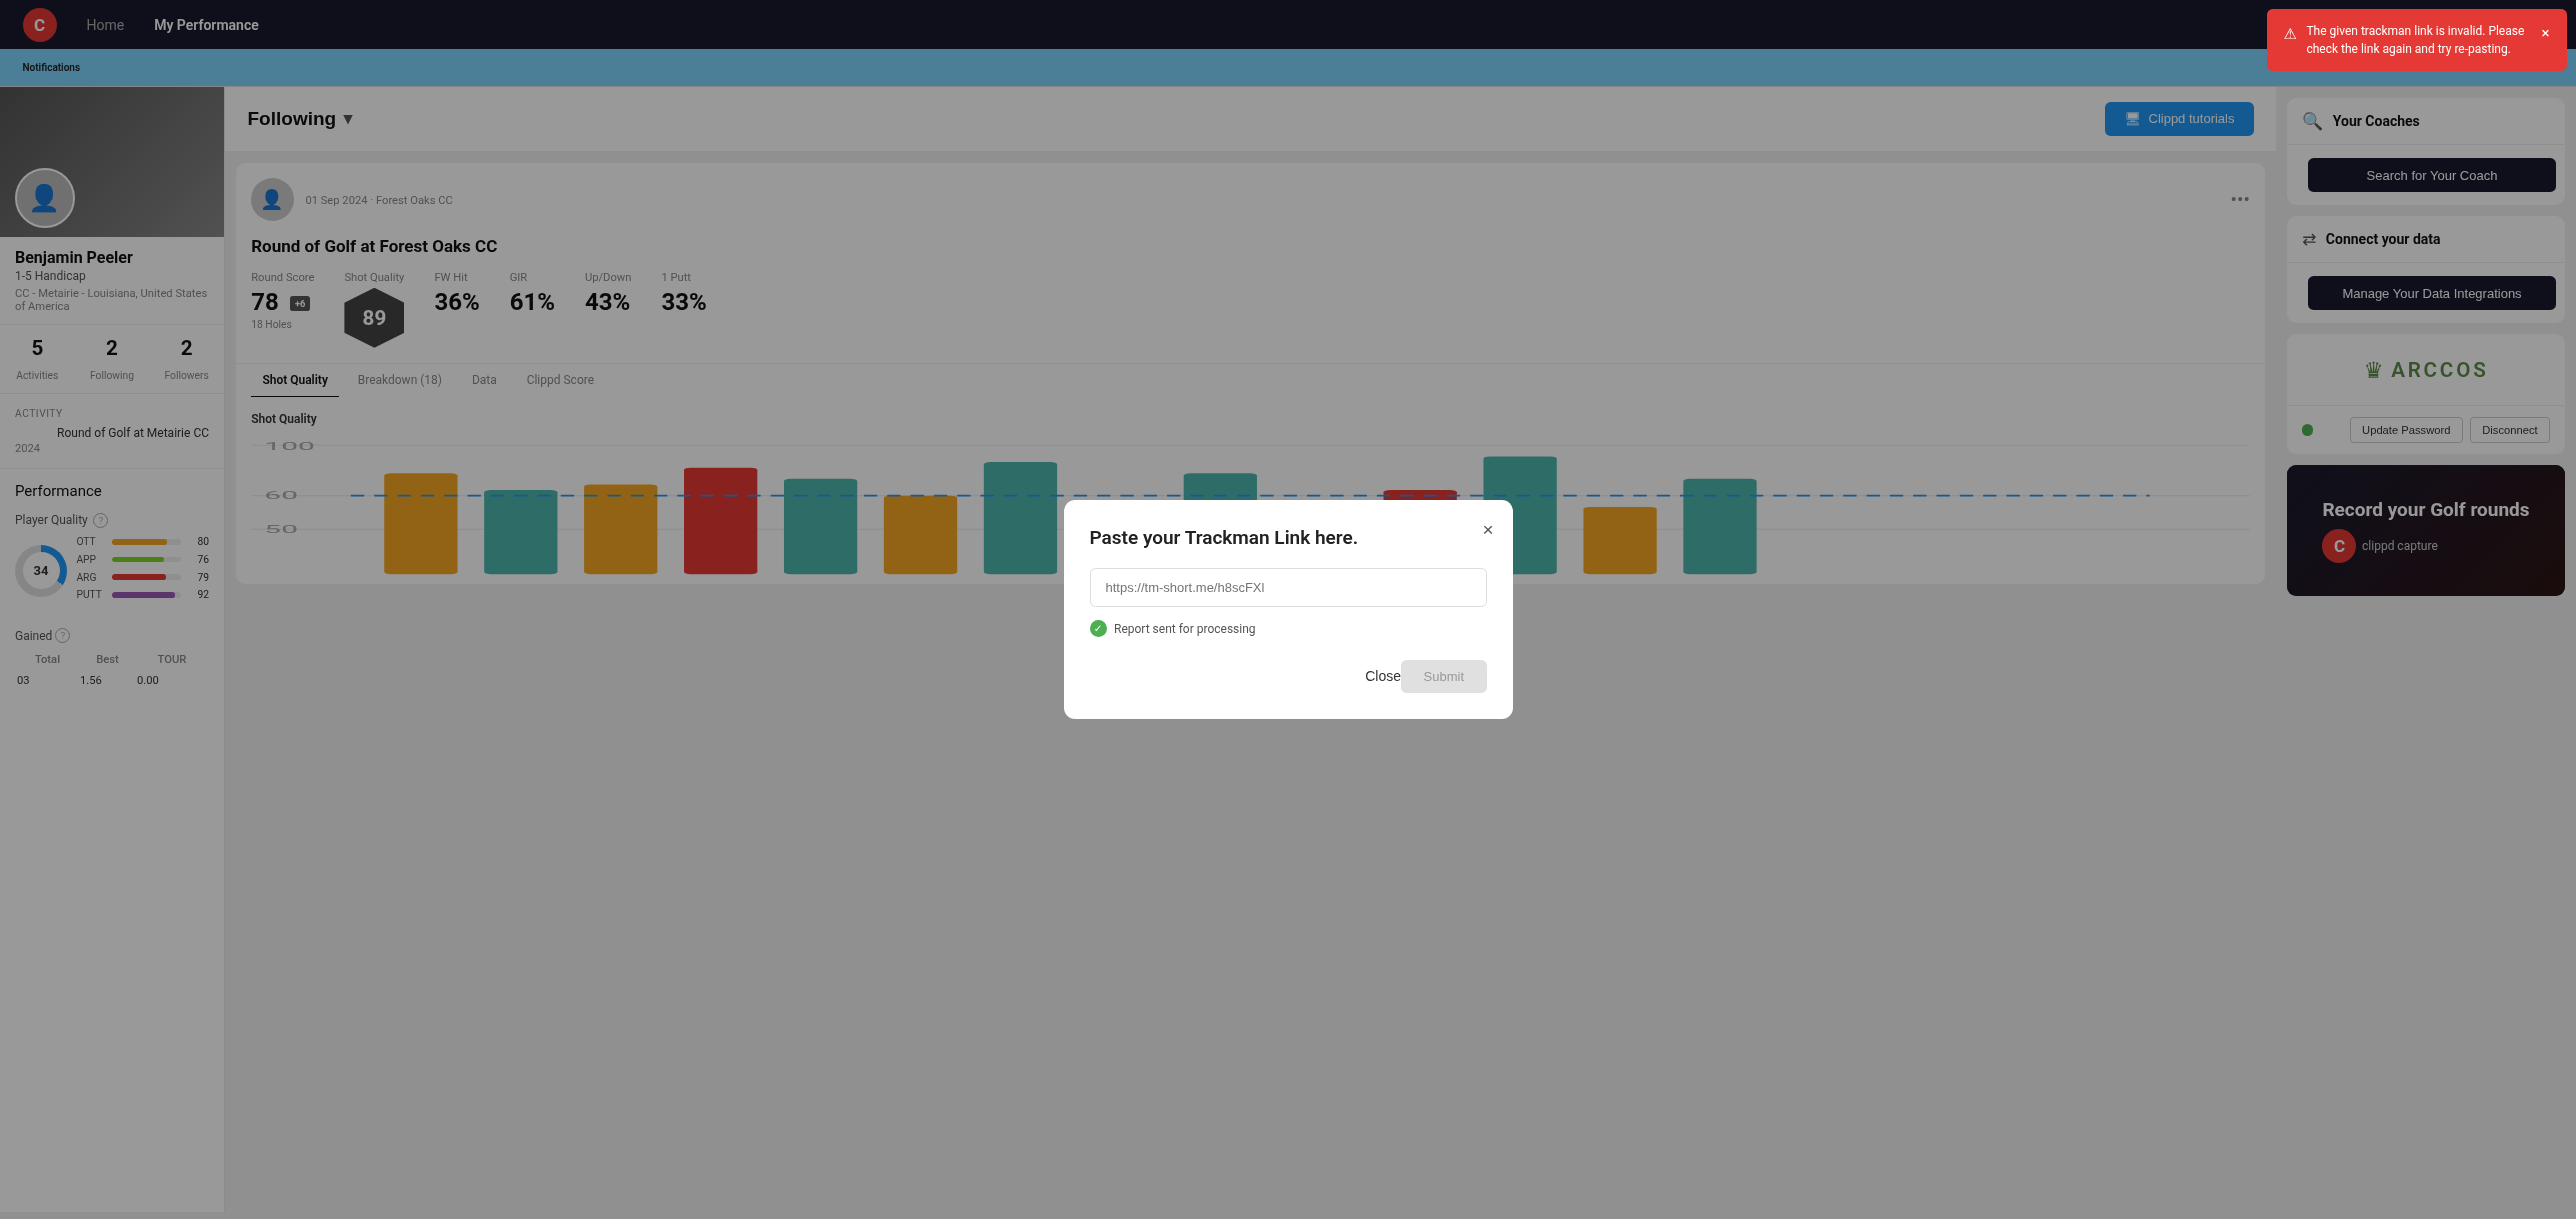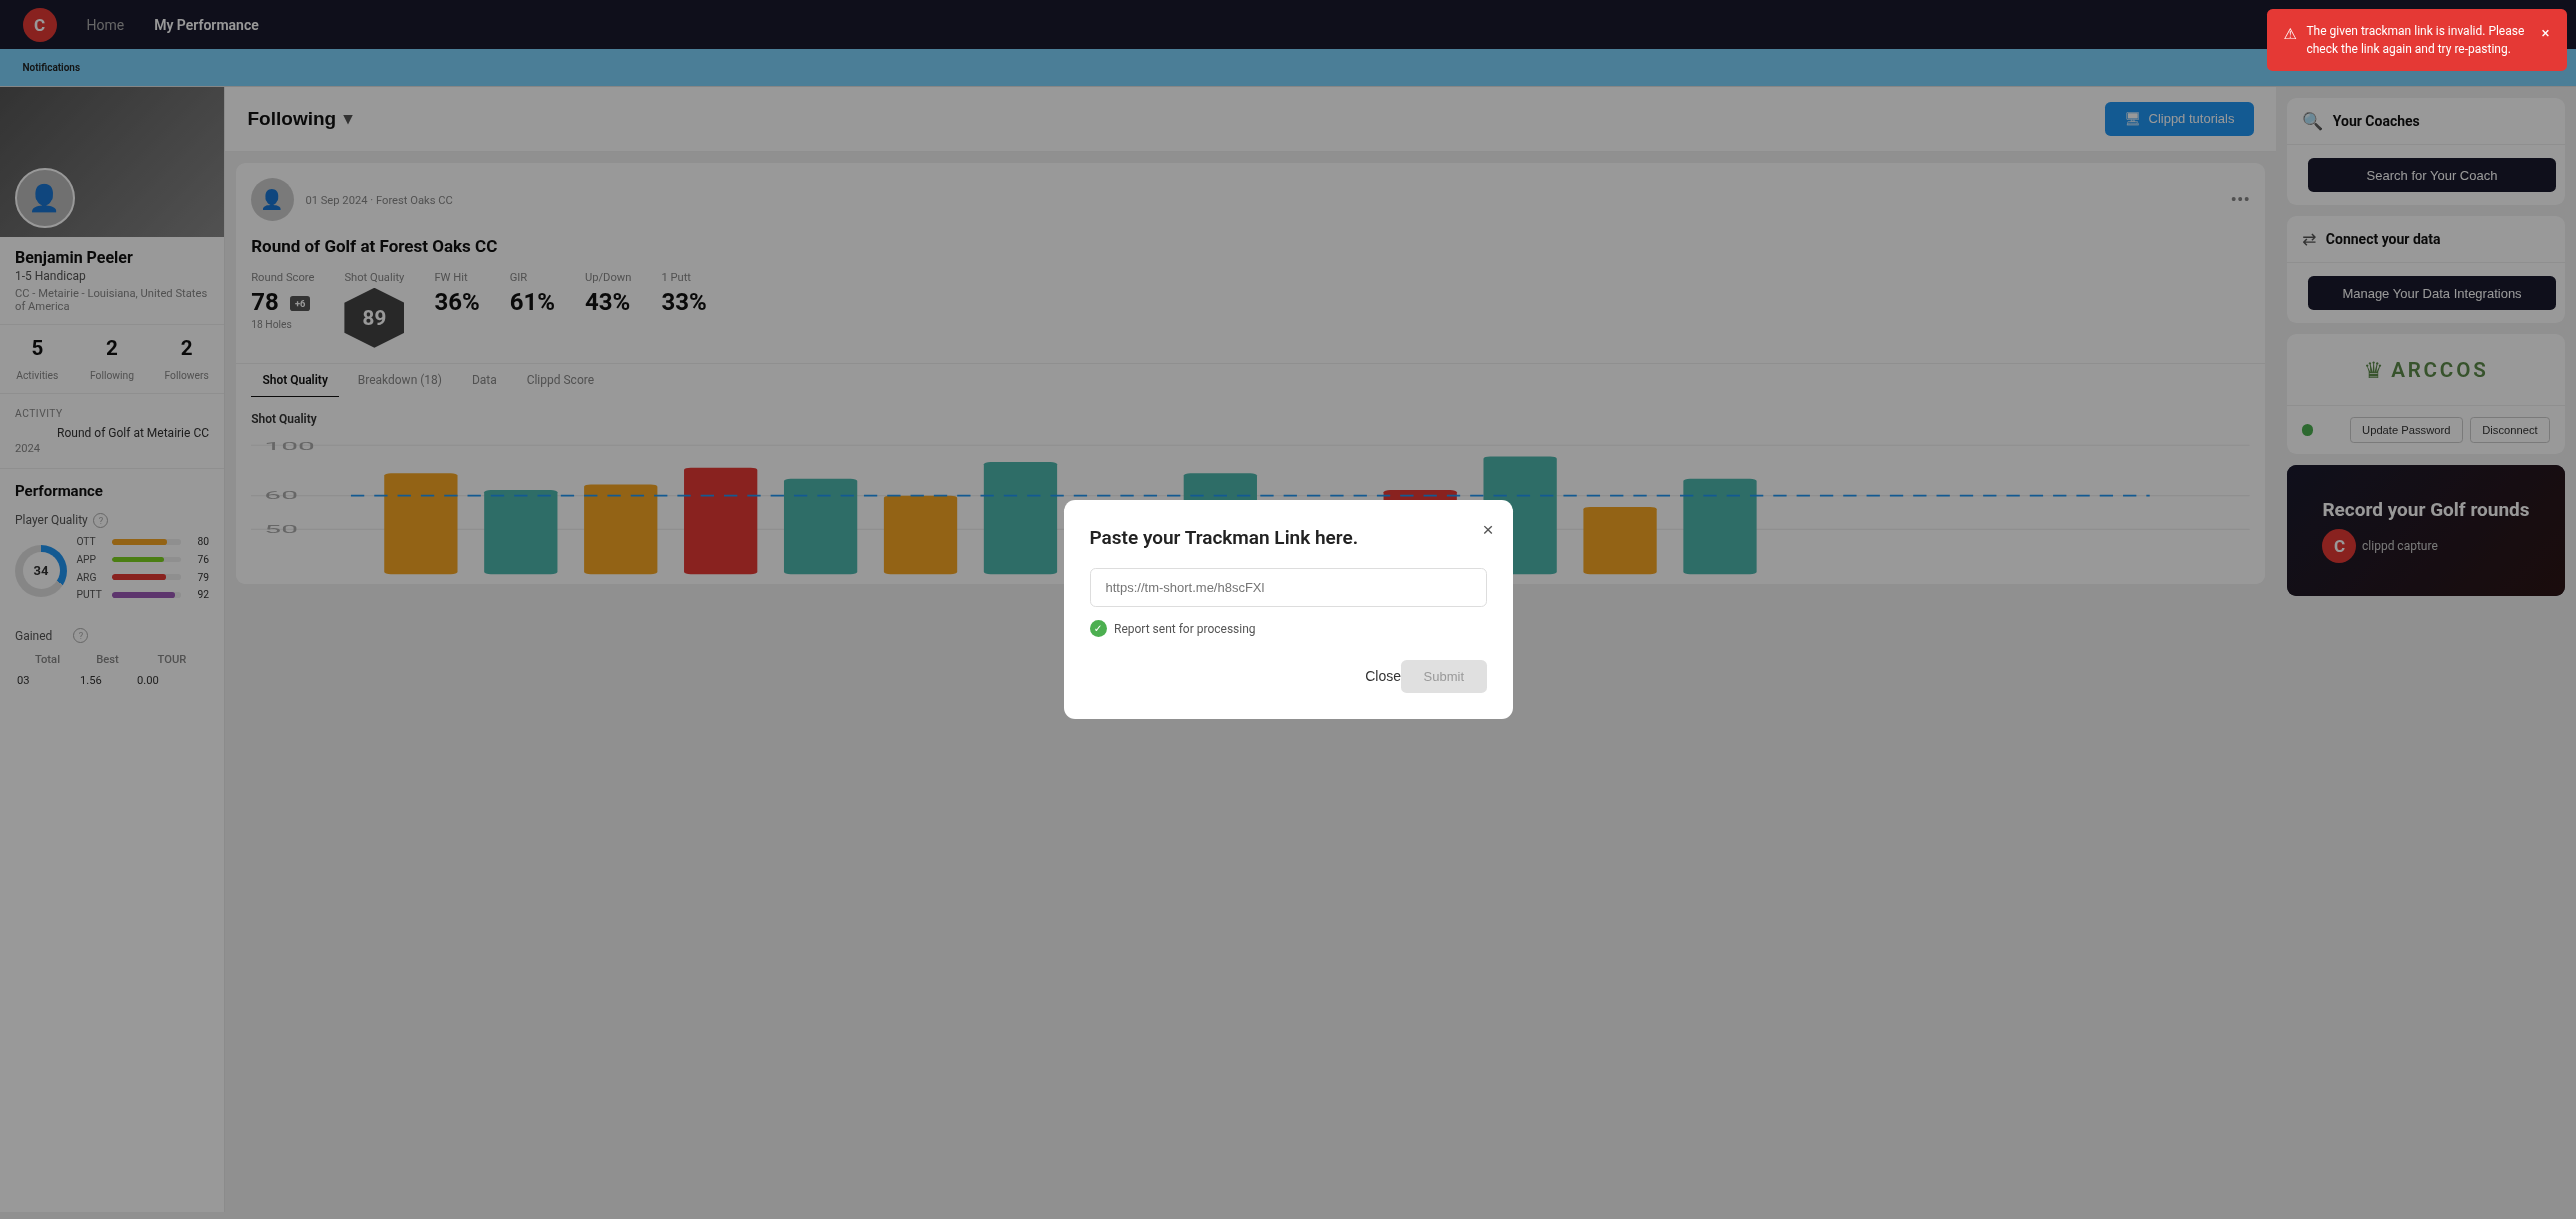--- a/index.html
+++ b/index.html
@@ -188,21 +188,21 @@
     .activity-sub {
       font-size: 11.2px;
       color: #888;
       margin-top: 1.9px;
     }
     .sidebar-perf-section {
       padding: 13px 15px;
     }
     .perf-title {
       font-size: 15px;
-      font-weight: 700;
+      font-weight: 400;
       color: #111;
       margin-bottom: 13px;
     }
     .perf-quality-label {
       font-size: 12px;
       color: #555;
       margin-bottom: 7.5px;
       display: flex;
       align-items: center;
       gap: 5.6px;
@@ -249,21 +249,21 @@
     .bar-fill { height: 100%; border-radius: 2.8px; }
     .bar-ott { background: #f5a623; }
     .bar-app { background: #7ed321; }
     .bar-arg { background: #e53935; }
     .bar-putt { background: #9b59b6; }
     .bar-val { width: 22.5px; text-align: right; color: #333; font-size: 10.3px; }
 
     .gained-section { padding: 0 15px 15px; }
     .gained-title {
       font-size: 12px; color: #555; margin-bottom: 7.5px;
-      display: flex; align-items: center; gap: 21px;
+      display: flex; align-items: center; gap: 3px;
     }
     .gained-table { width: 100%; font-size: 11.2px; }
     .gained-table th {
       color: #888; font-weight: 500; padding-bottom: 3.7px;
     }
     .gained-table td {
       color: #333; padding: 1.9px 0;
     }
 
     

